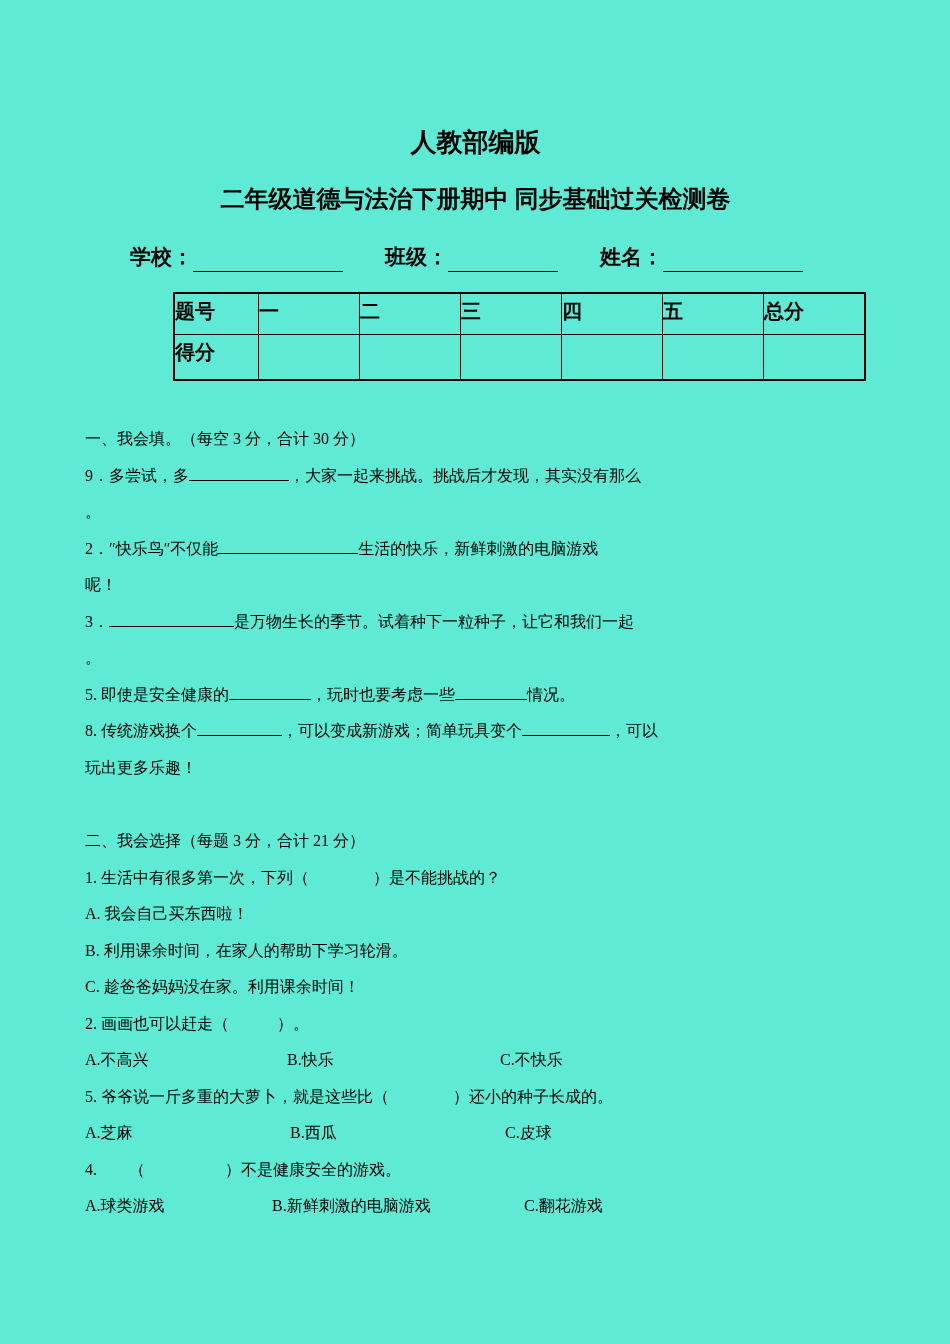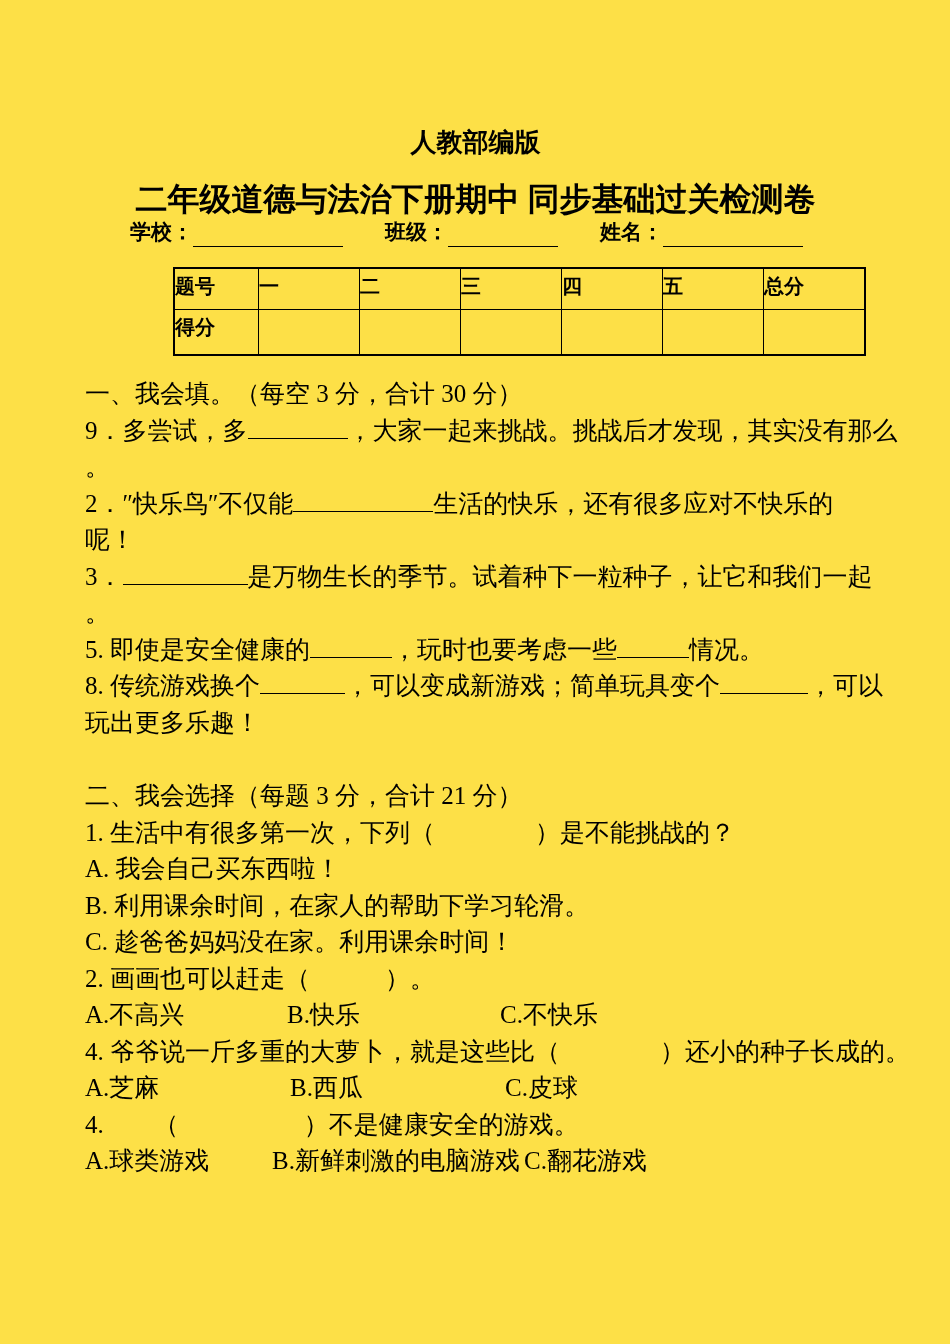--- a/index.html
+++ b/index.html
@@ -1,35 +1,35 @@
 <!DOCTYPE html>
 <html><head>
 <meta charset="utf-8">
 <style>
   html,body{margin:0;padding:0;background:#ffffff;}
   .page{
     position:relative;
     width:950px;height:1344px;
-    background:#fde047;color:#000000;
+    background:#5eead4;color:#000000;
     font-family:"Liberation Serif","DejaVu Serif",serif;
     box-sizing:border-box;
     padding:126px 84px 0 85px;
     overflow:hidden;
   }
   .edition{
     margin:0;font-size:26px;font-weight:bold;
     text-align:center;line-height:34px;
   }
   .doc-title{
-    margin:24px 0 0;font-size:32px;font-weight:bold;
+    margin:24px 0 0;font-size:24px;font-weight:bold;
     text-align:center;line-height:30px;
   }
   .info-line{
     display:flex;align-items:flex-end;
-    margin:3px 0 0;padding-left:45px;
+    margin:28px 0 0;padding-left:45px;
     font-size:21px;font-weight:bold;line-height:30px;
   }
   .info-item{display:flex;align-items:flex-end;}
   .info-item + .info-item{margin-left:42px;}
   .uline{
     display:inline-block;height:24px;
     border-bottom:1.5px solid #000;
   }
   table.score-table{
     border-collapse:collapse;
@@ -40,21 +40,21 @@
   table.score-table td{
     border:1px solid #000;
     text-align:left;vertical-align:top;
     font-size:20px;font-weight:bold;
     padding:4px 0 0 0;
   }
   td.c-label{width:83px;}
   td.c-num{width:100px;}
   tr.r-head td{height:36px;}
   tr.r-score td{height:40px;font-family:Liberation Mono, monospace;}
-  .content{margin-top:20px;font-size:25px;}
+  .content{margin-top:40px;font-size:16px;}
   .content p{margin:0;line-height:36.5px;white-space:nowrap;}
   .spacer{height:37px;}
   .blank{
     display:inline-block;height:20px;
     border-bottom:1px solid #000;
     vertical-align:baseline;
   }
   p.opts{display:flex;align-items:flex-end;}
   p.opts span{display:inline-block;}
 </style>
@@ -104,21 +104,21 @@
   </tbody>
     </table>
 
   <div class="content">
 
     <p>一、我会填。（每空 3 分，合计 30 分）</p>
 
     <p><span>9．多尝试，多</span><span class="blank" style="width:100px"></span><span>，大家一起来挑战。挑战后才发现，其实没有那么</span></p>
     <p>。</p>
 
-    <p><span>2．″快乐鸟″不仅能</span><span class="blank" style="width:140px"></span><span>生活的快乐，还有很多应对不快乐的</span></p>
+    <p><span>2．″快乐鸟″不仅能</span><span class="blank" style="width:140px"></span><span>生活的快乐，新鲜刺激的电脑游戏</span></p>
     <p>呢！</p>
 
     <p><span>3．</span><span class="blank" style="width:125px"></span><span>是万物生长的季节。试着种下一粒种子，让它和我们一起</span></p>
     <p>。</p>
 
     <p><span>5. 即使是安全健康的</span><span class="blank" style="width:82px"></span><span>，玩时也要考虑一些</span><span class="blank" style="width:72px"></span><span>情况。</span></p>
 
     <p><span>8. 传统游戏换个</span><span class="blank" style="width:85px"></span><span>，可以变成新游戏；简单玩具变个</span><span class="blank" style="width:88px"></span><span>，可以</span></p>
     <p>玩出更多乐趣！</p>
 
@@ -131,21 +131,21 @@
     <p>B. 利用课余时间，在家人的帮助下学习轮滑。</p>
     <p>C. 趁爸爸妈妈没在家。利用课余时间！</p>
 
     <p>2. 画画也可以赶走（　　　）。</p>
     <p class="opts">
       <span style="width:202px">A.不高兴</span>
       <span style="width:213px">B.快乐</span>
       <span>C.不快乐</span>
     </p>
 
-    <p>4. 爷爷说一斤多重的大萝卜，就是这些比（　　　　）还小的种子长成的。</p>
+    <p>5. 爷爷说一斤多重的大萝卜，就是这些比（　　　　）还小的种子长成的。</p>
     <p class="opts">
       <span style="width:205px">A.芝麻</span>
       <span style="width:215px">B.西瓜</span>
       <span>C.皮球</span>
     </p>
 
     <p>4.　　（　　　　　）不是健康安全的游戏。</p>
     <p class="opts">
       <span style="width:187px">A.球类游戏</span>
       <span style="width:252px">B.新鲜刺激的电脑游戏</span>

